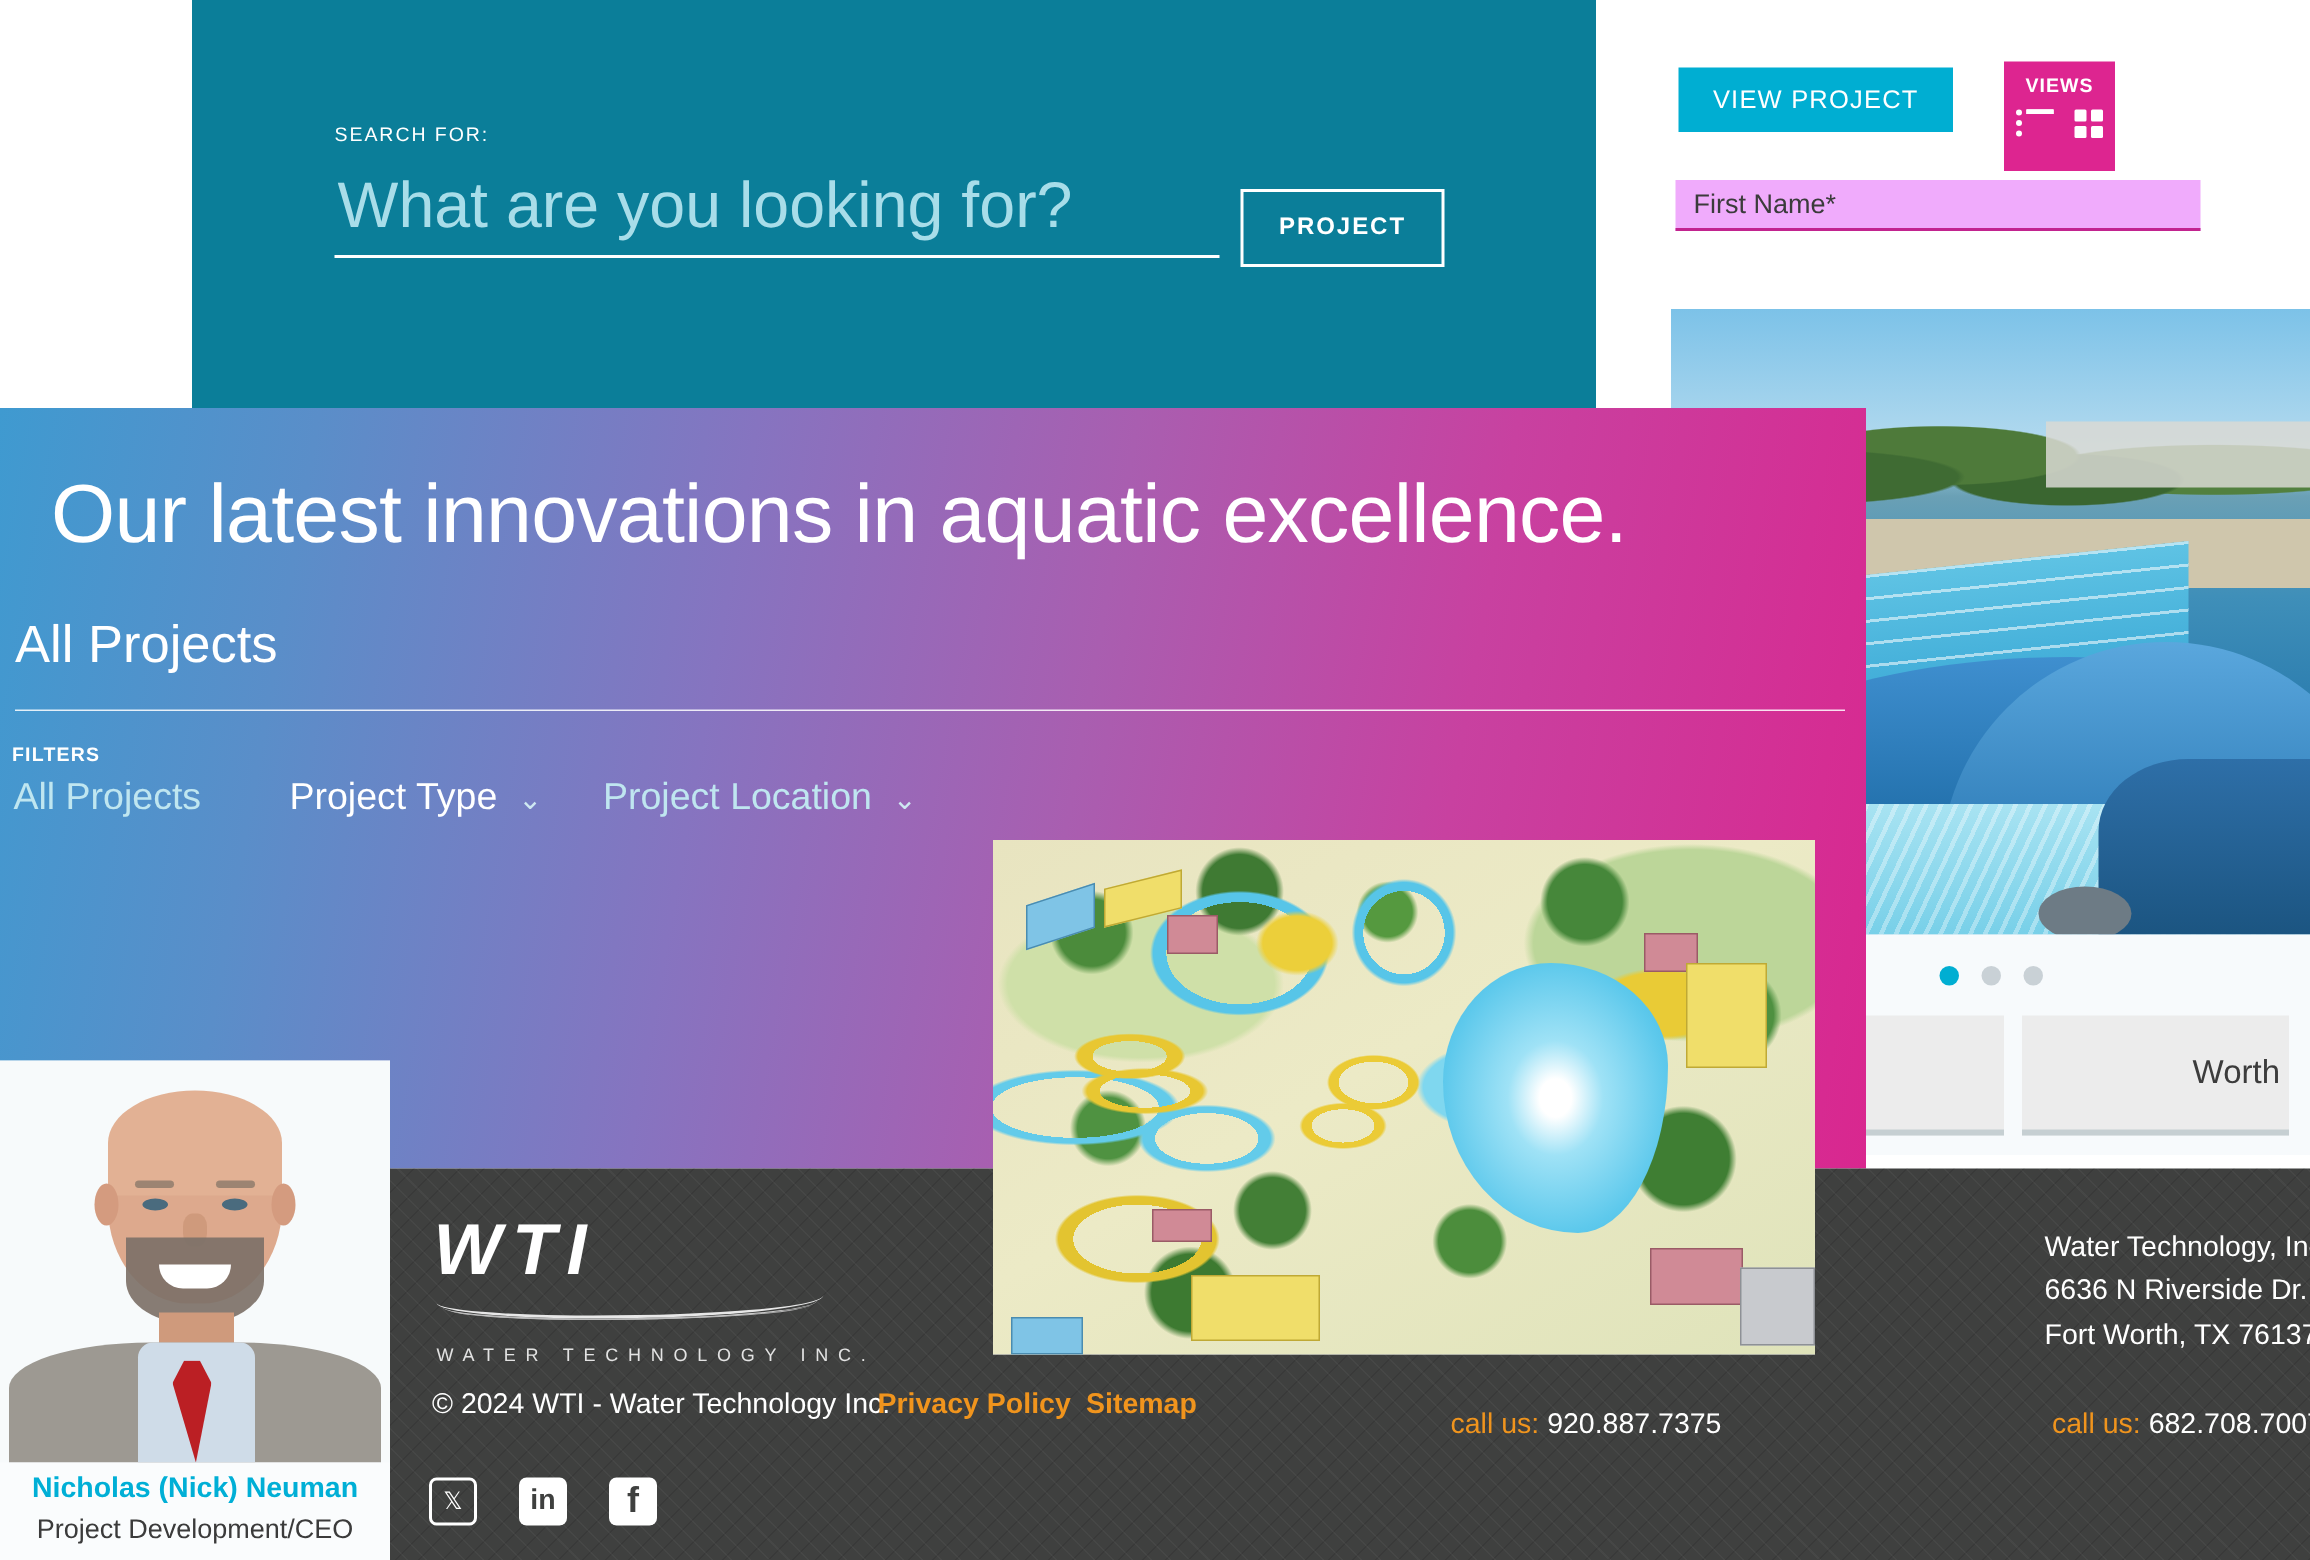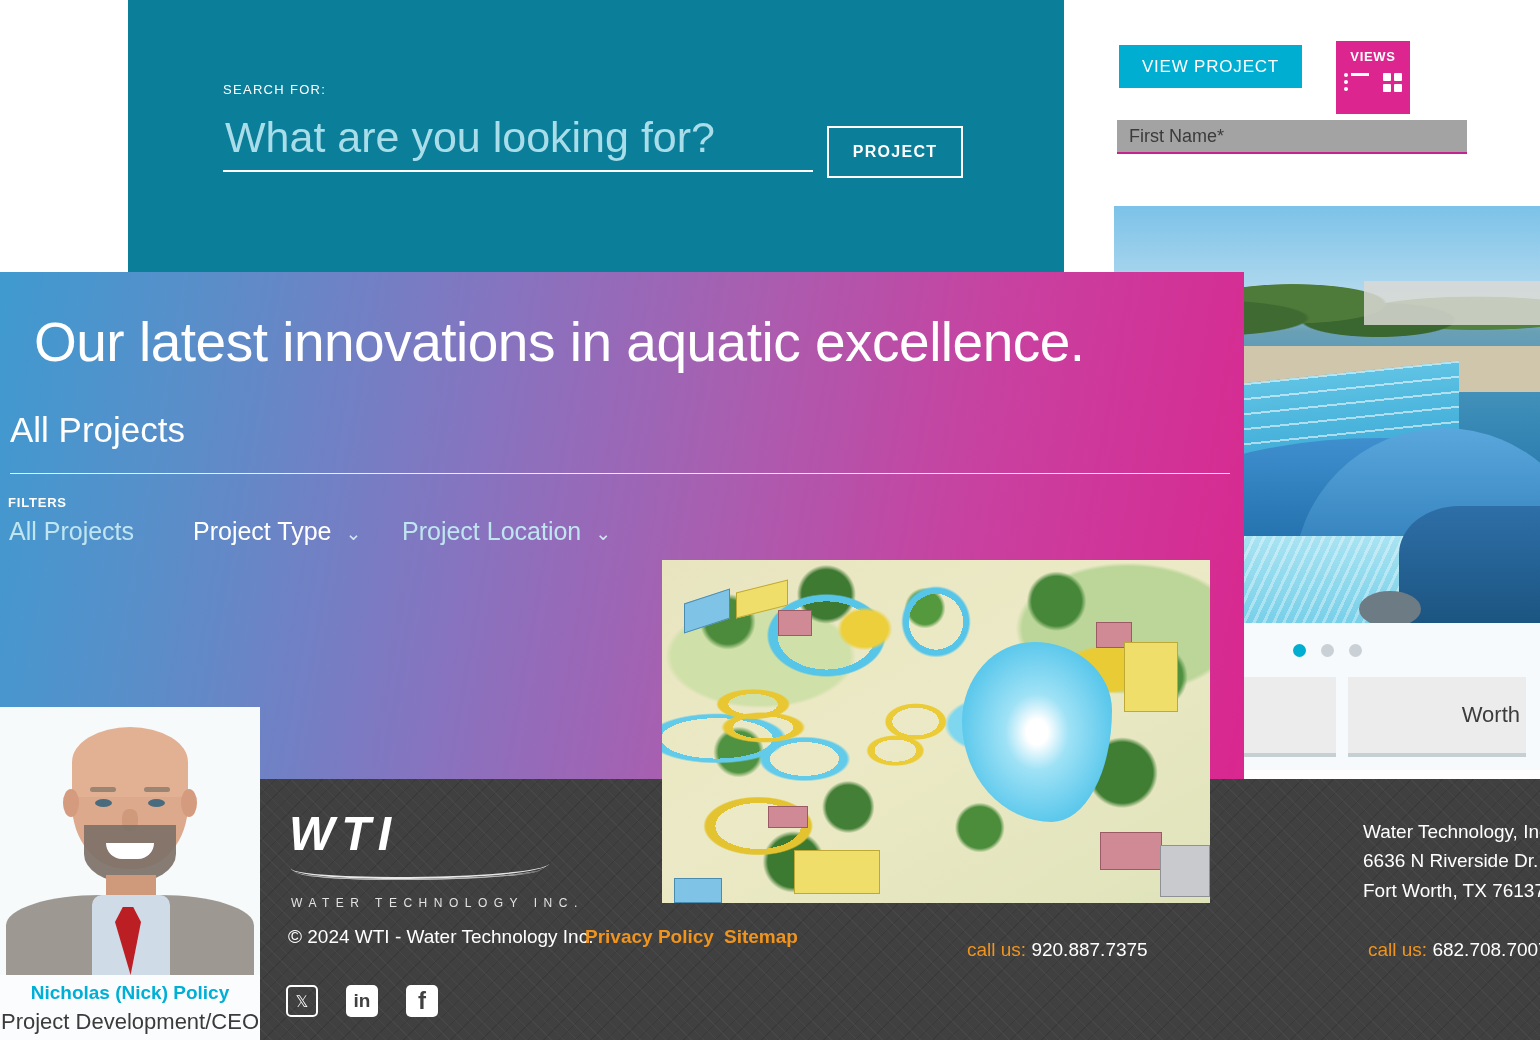--- a/index.html
+++ b/index.html
@@ -53,21 +53,21 @@
   .ic-list{ width:25px; height:17px; position:relative; }
   .ic-list i{ position:absolute; left:7px; width:18px; height:3px; background:#fff; display:block; }
   .ic-list i:nth-child(1){ top:0; } .ic-list i:nth-child(2){ top:7px; } .ic-list i:nth-child(3){ top:14px; }
   .ic-list b{ position:absolute; left:0; width:4px; height:4px; background:#fff; border-radius:50%; display:block; }
   .ic-list b:nth-of-type(1){ top:0px; } .ic-list b:nth-of-type(2){ top:7px; } .ic-list b:nth-of-type(3){ top:14px; }
   .ic-grid{ width:19px; height:19px; display:grid; grid-template-columns:8px 8px; grid-template-rows:8px 8px; gap:3px; }
   .ic-grid span{ background:#fff; display:block; border-radius:1px; }
 
   #first-name-field{
     position:absolute; left:1117px; top:120px; width:350px; height:34px;
-    background:#a3a3a3; border:0; border-bottom:2px solid #c2238f;
+    background:#f0abfc; border:0; border-bottom:2px solid #c2238f;
     color:#333; font-size:18px; padding-left:12px; outline:none;
   }
   #first-name-field::placeholder{ color:#3b3b3b; opacity:1; }
 
   
   #pool-card{
     position:absolute; left:1114px; top:206px; width:426px; height:564px;
     background:#f7fafc; overflow:hidden;
   }
   #pool-photo{
@@ -197,21 +197,21 @@
   .shirt{position:absolute;left:92px;top:188px;width:78px;height:80px;background:#cfdce8;border-radius:10px 10px 0 0;}
   .tie{position:absolute;left:115px;top:200px;width:26px;height:68px;background:#bb1f24;
        clip-path:polygon(30% 0,70% 0,100% 22%,60% 100%,0 22%);}
   #person-name{
     position:absolute; left:0; top:275px; width:260px; text-align:center;
     color:#00afd6; font-size:19px; font-weight:700;
     font-family:"Liberation Sans Narrow","Liberation Sans",sans-serif;
   }
   #person-title{
     position:absolute; left:0; top:302px; width:260px; text-align:center;
-    color:#3b3b3b; font-size:22px;
+    color:#3b3b3b; font-size:18px;
     font-family:"Liberation Sans Narrow","Liberation Sans",sans-serif;
   }
 
   
   #footer{
     position:absolute; left:258px; top:779px; width:1282px; height:261px;
     background:#3f403f;
     background-image:
       repeating-linear-gradient(45deg, rgba(255,255,255,.035) 0 1px, transparent 1px 9px),
       repeating-linear-gradient(-45deg, rgba(0,0,0,.10) 0 1px, transparent 1px 11px);
@@ -484,21 +484,21 @@
       <div class="eye-l"></div>
         <div class="eye-r"></div>
       <div class="nose"></div>
         <div class="beard"></div>
         <div class="mouth"></div>
       <div class="neck"></div>
         <div class="suit"></div>
       <div class="shirt"></div>
         <div class="tie"></div>
     </div>
-    <div id="person-name" class="nosel">Nicholas (Nick) Policy</div>
+    <div id="person-name" class="nosel">Nicholas (Nick) Neuman</div>
     <div id="person-title" class="nosel">Project Development/CEO</div>
   </div>
 
   <div id="waterpark-map">
     <div class="mapbase"></div>
     <div class="mapgreen"></div>
     <div class="river"></div>
     <div class="slides-y"></div>
     <div class="wave-pool"></div>
     <div class="bldg-blue" style="left:22px;top:36px;width:46px;height:30px;transform:skewY(-18deg);"></div>

